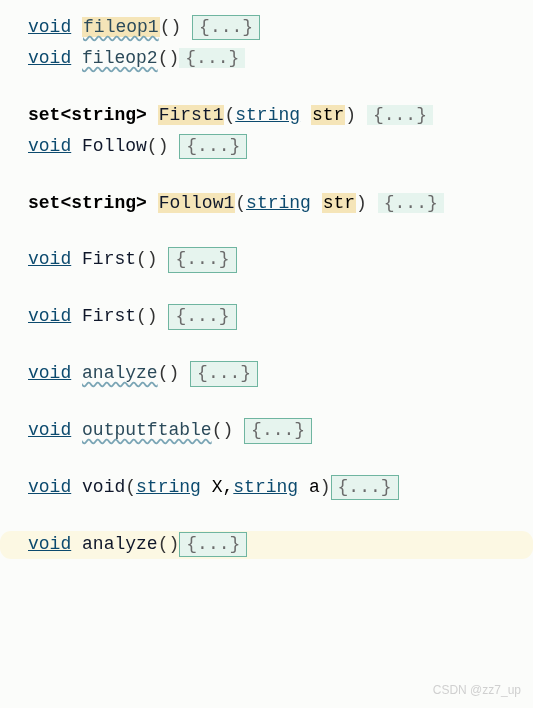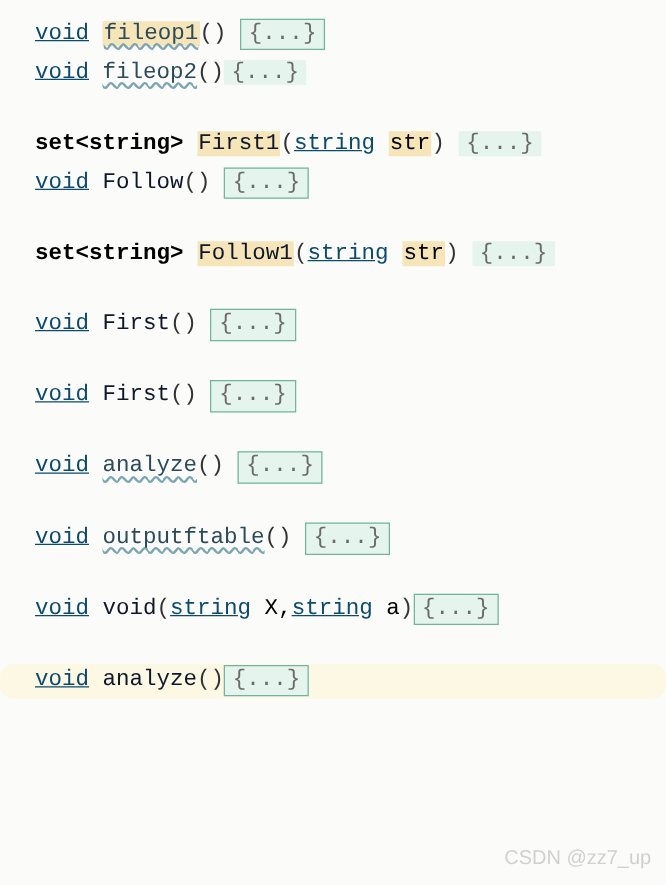--- a/index.html
+++ b/index.html
@@ -38,21 +38,21 @@
     .fold-plain {
       background: #e6f4ee;
       color: #6b6b6b;
       padding: 0 6px;
     }
     .watermark {
       position: absolute;
       bottom: 8px;
       right: 12px;
       color: #d0d0d0;
-      font-size: 16px;
+      font-size: 12px;
       font-family: Arial, sans-serif;
     }
   </style>
 </head>
 <body>
 
 <div id="code">
     <div class="line"><span class="kw">void</span> <span class="hl-y"><span class="wavy">fileop1</span></span><span class="paren">(</span><span class="paren">)</span> <span class="fold">{...}</span></div>
     <div class="line"><span class="kw">void</span> <span class="wavy">fileop2</span><span class="paren">(</span><span class="paren">)</span><span class="fold-plain">{...}</span></div>
     <div class="gap"></div>

